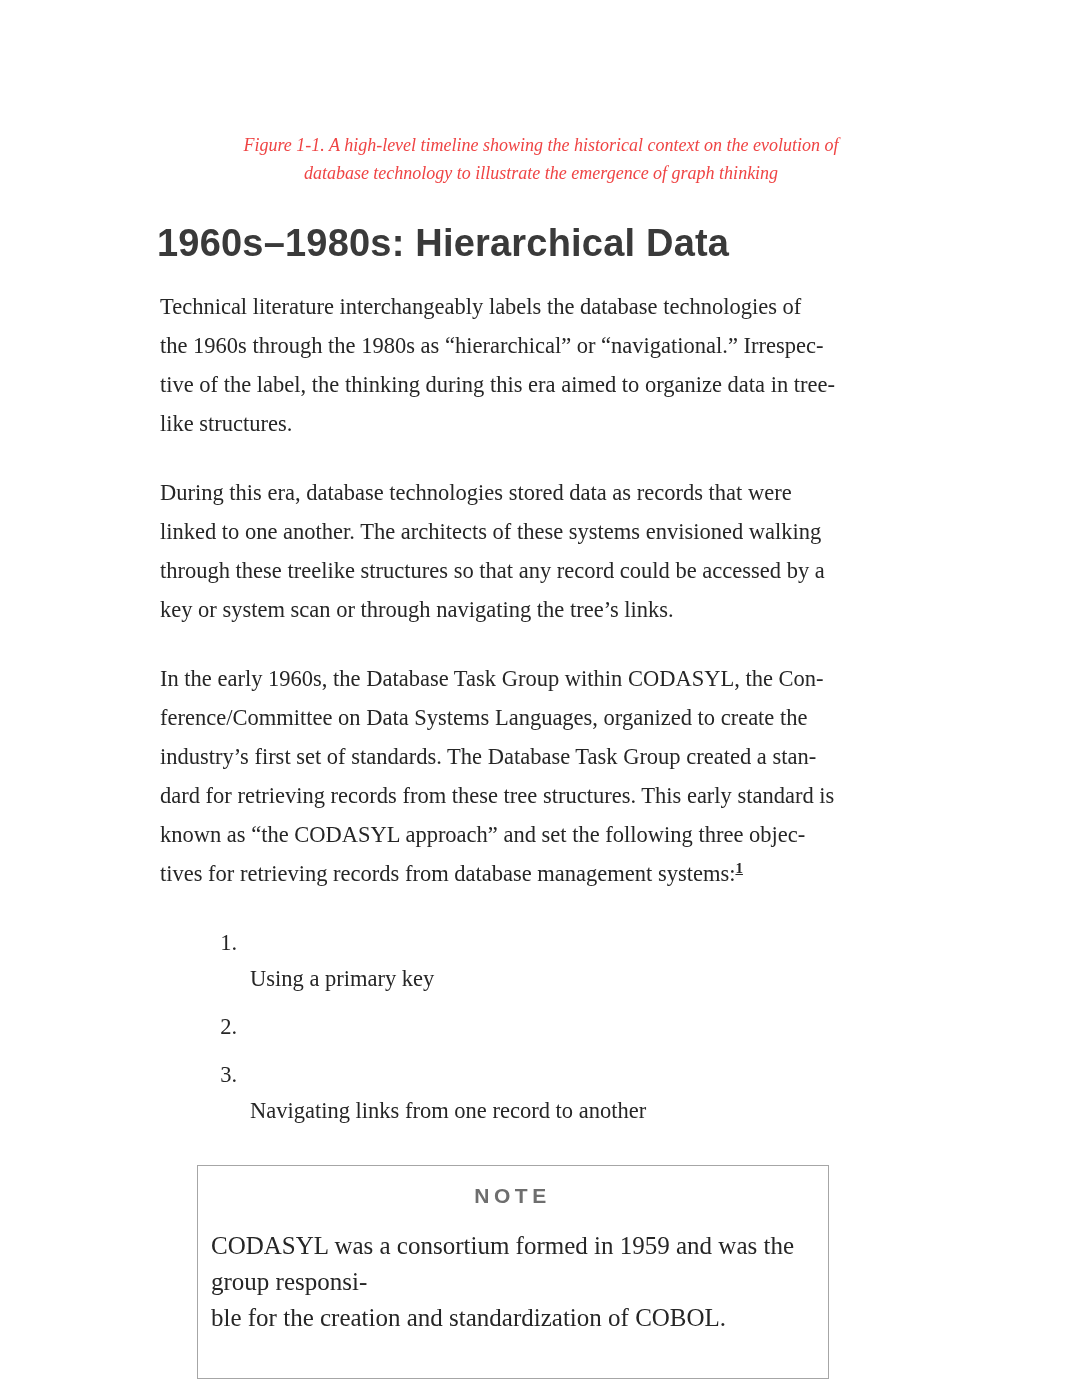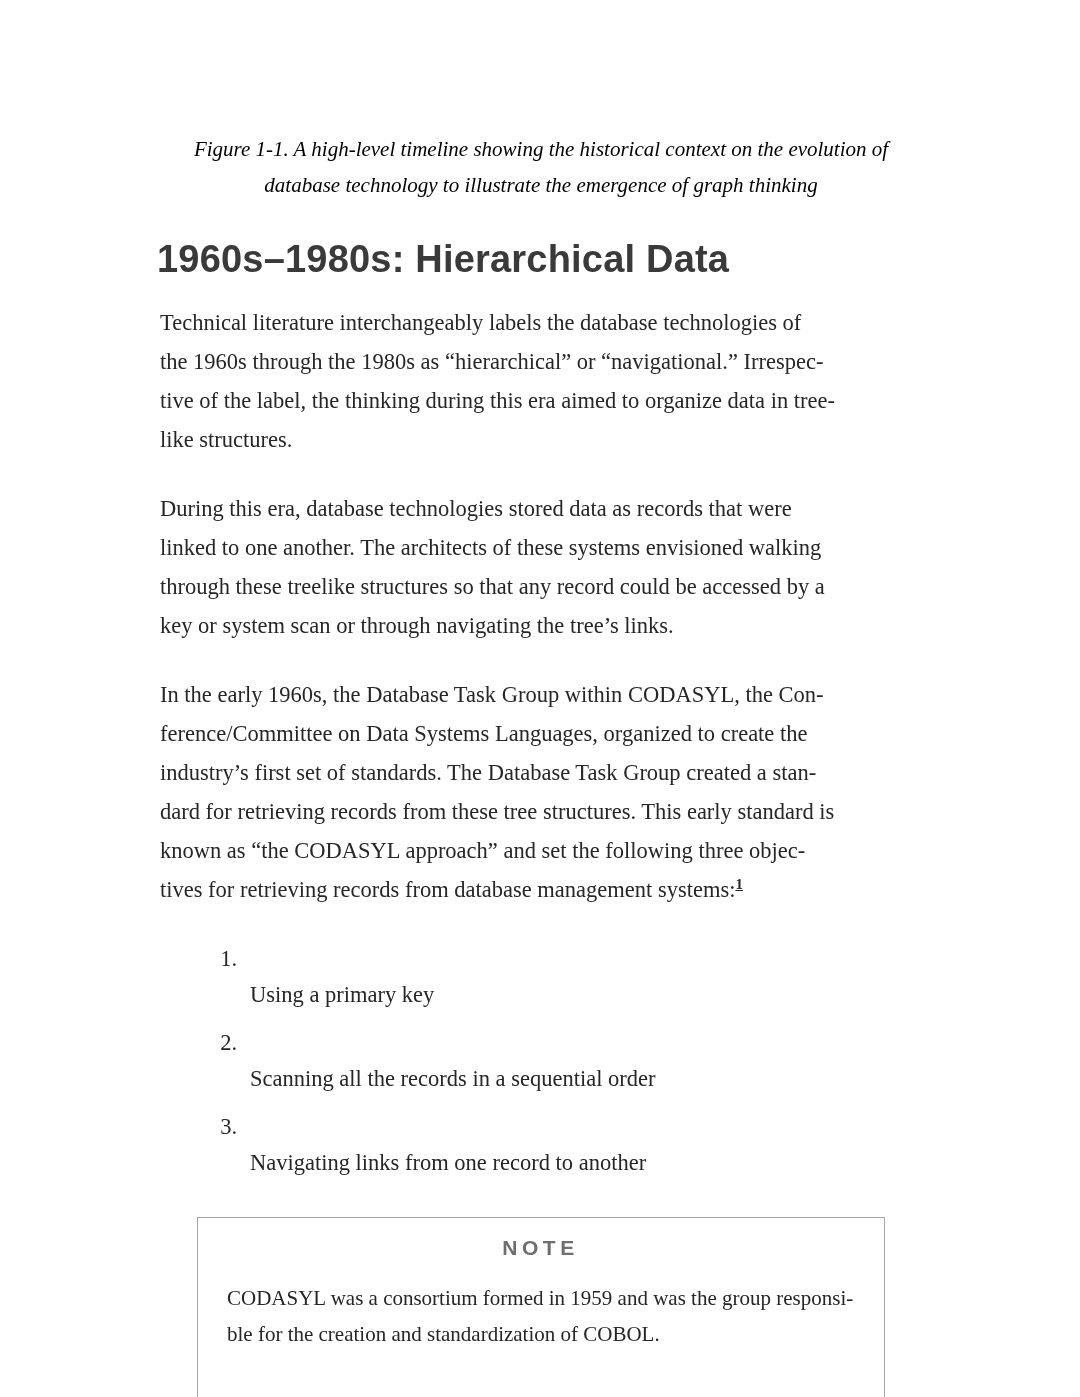--- a/index.html
+++ b/index.html
@@ -15,24 +15,24 @@
     padding: 131px 100px 0 157px;
     box-sizing: border-box;
     width: 1080px;
     height: 1397px;
   }
   .lines { white-space: pre-line; }
 
   .figure-caption {
     width: 768px;
     font-style: italic;
-    font-size: 21px;
-    line-height: 36px;
+    font-size: 18px;
+    line-height: 28px;
     text-align: center;
-    color: #000000;
+    color: #ef4444;
     margin: 0 0 38px 0;
   }
 
   h1.section-heading {
     font-family: "Liberation Sans", "DejaVu Sans", sans-serif;
     font-weight: bold;
     font-size: 38px;
     line-height: 36px;
     color: #3a3a3a;
     margin: 0 0 26px 0;
@@ -70,40 +70,40 @@
     text-align: right;
     flex: 0 0 auto;
   }
   ol.objectives .li-text {
     padding-left: 13px;
     margin-top: 36px;
   }
 
   .note-box {
     margin: 35px 0 0 40px;
-    width: 688px;
+    width: 632px;
     box-sizing: border-box;
     border: 1px solid #a6a6a6;
     background: #ffffff;
     padding: 18px 14px 42px 13px;
   }
   .note-title {
     font-family: "Liberation Sans", "DejaVu Sans", sans-serif;
     font-weight: bold;
     font-size: 21px;
     letter-spacing: 4.5px;
     color: #6e6e6e;
     text-align: center;
     margin: 0 0 20px 0;
   }
   .note-body {
-    font-size: 21px;
+    font-size: 25px;
     line-height: 36px;
     color: #262626;
-    margin: 16px;
+    margin: 0;
   }
 </style>
 </head>
 <body>
 
 <div class="page">
 
   <div class="figure-caption lines">Figure 1-1. A high-level timeline showing the historical context on the evolution of
 database technology to illustrate the emergence of graph thinking</div>
 
@@ -126,21 +126,20 @@
 known as “the CODASYL approach” and set the following three objec-
 tives for retrieving records from database management systems:</span><sup class="footnote">1</sup></p>
 
   <ol class="objectives">
     <li>
       <span class="li-num">1.</span>
       <span class="li-text">Using a primary key</span>
     </li>
     <li>
       <span class="li-num">2.</span>
-      <span class="li-text">Scanning all the records in a sequential order</span>
     </li>
     <li>
       <span class="li-num">3.</span>
       <span class="li-text">Navigating links from one record to another</span>
     </li>
   </ol>
 
   <div class="note-box">
     <div class="note-title">NOTE</div>
     <p class="note-body lines">CODASYL was a consortium formed in 1959 and was the group responsi-

